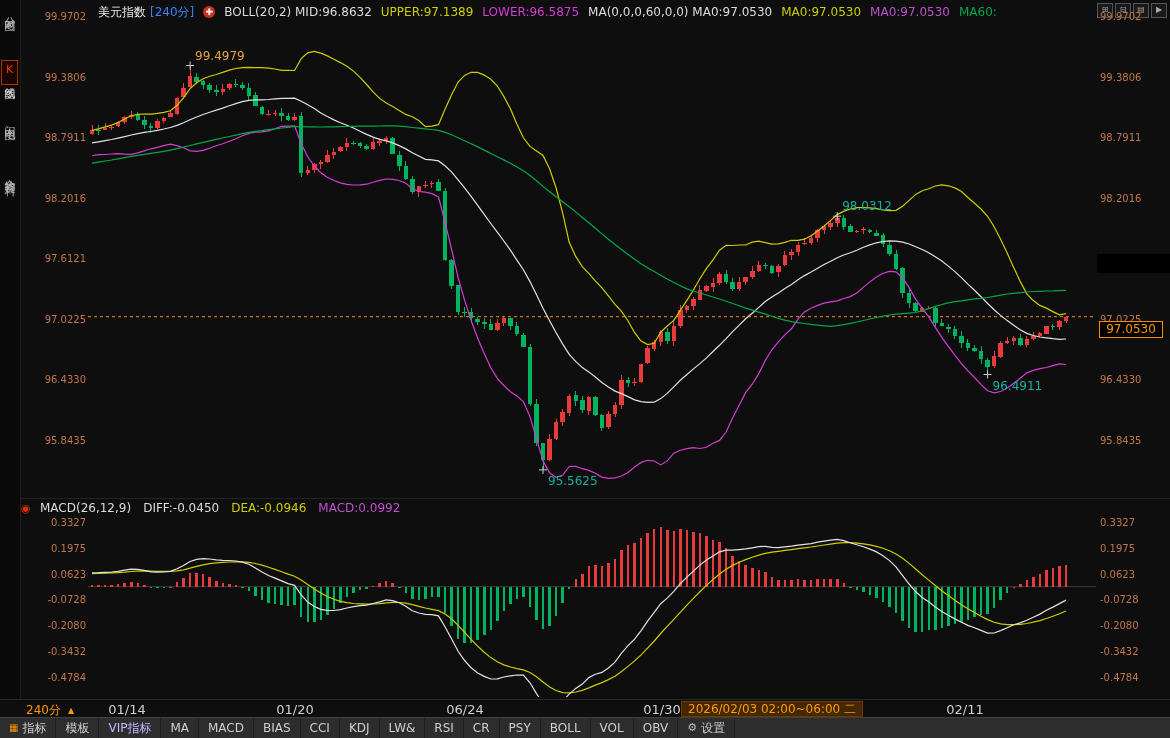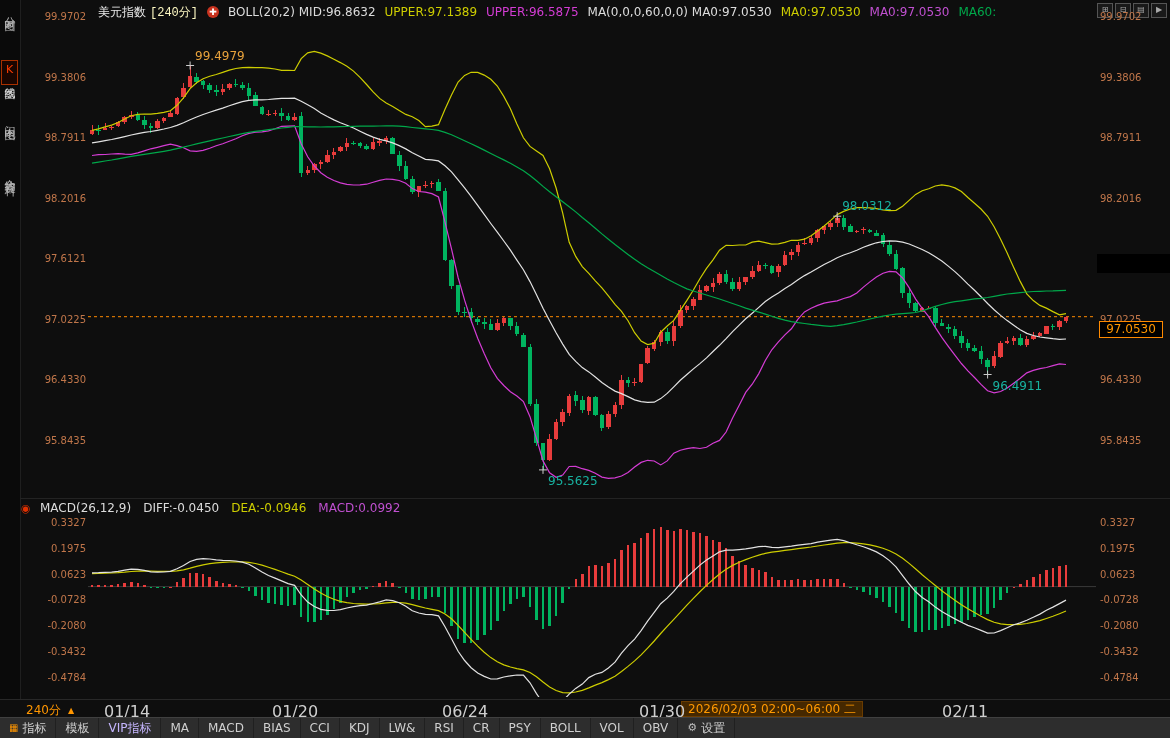--- a/index.html
+++ b/index.html
@@ -2,21 +2,21 @@
 <html><head>
 <meta charset="utf-8">
 <style>
   html,body{margin:0;padding:0;}
   body{width:1170px;height:738px;position:relative;overflow:hidden;background:#0e0e0e;
        font-family:"DejaVu Sans","Liberation Sans",sans-serif;}
   
   .hdr{position:absolute;left:20px;top:0;right:150px;height:24px;display:flex;align-items:center;
        gap:9px;font-size:12px;color:#dcdcdc;white-space:nowrap;padding-left:66px;}
   .hdr .title{color:#e8e8e8;margin-left:12px;}
-  .hdr .period{color:#fef9c3;margin-left:-5px;font-family:Liberation Mono, monospace;}
+  .hdr .period{color:#3b82f6;margin-left:-5px;}
   .hdr .yellow{color:#cdcd00;}
   .hdr .magenta{color:#d43cd4;}
   .hdr .purple{color:#c050d0;}
   .hdr .green{color:#00a84a;text-align:right;}
   .badge{display:inline-block;width:12px;height:12px;border-radius:50%;background:#c8321e;color:#fff;
          font-size:9px;line-height:12px;text-align:center;}
   #window-controls{position:absolute;right:3px;top:3px;display:flex;gap:2px;}
   .wc-btn{width:14px;height:13px;border:1px solid #555;background:#191919;color:#aaa;font-size:8px;
           line-height:12px;text-align:center;cursor:pointer;}
   
@@ -31,21 +31,21 @@
   .price-tag{position:absolute;left:1099px;width:62px;height:15px;line-height:15px;text-align:center;
              background:#000;border:1px solid #ff8a00;color:#ff9600;font-size:12px;z-index:5;}
   
   .sep{position:absolute;left:20px;right:0;border-top:1px solid #232323;height:0;}
   
   .macd-hdr{position:absolute;left:40px;top:501px;height:14px;display:flex;gap:12px;font-size:12px;color:#dcdcdc;white-space:nowrap;}
   .macd-hdr .yellow{color:#cdcd00;}
   .macd-hdr .purple{color:#c050d0;}
   
   #date-row{position:absolute;left:0;top:699px;width:1170px;height:18px;background:#0e0e0e;border-top:1px solid #282828;}
-  .date-label{position:absolute;top:2px;transform:translateX(-50%);font-size:16px;color:#cfcfcf;}
+  .date-label{position:absolute;top:2px;transform:translateX(-50%);font-size:13px;color:#cfcfcf;}
   .period-label{position:absolute;left:26px;top:2px;color:#ff9600;font-size:12px;display:flex;gap:7px;align-items:center;cursor:pointer;}
   .period-label .up-arrow{font-size:8px;}
   .hover-label{position:absolute;top:1px;transform:translateX(-50%);padding:0 6px;height:14px;line-height:14px;
                background:#452800;border:1px solid #6a3c00;color:#ff9900;font-size:12px;white-space:nowrap;}
   
   #toolbar{position:absolute;left:0;top:717px;width:1170px;height:21px;background:#2d2d2d;border-top:1px solid #404040;
            display:flex;box-sizing:border-box;}
   .tb-item{display:flex;align-items:center;gap:4px;padding:0 9px;font-size:12px;color:#cfcfcf;
            border-right:1px solid #202020;cursor:pointer;line-height:20px;}
   .tb-ico{color:#ff9600;font-size:10px;}
@@ -53,21 +53,21 @@
 </style>
 </head>
 <body>
 
 <div class="hdr">
   <span class="title">美元指数</span>
   <span class="period">[240分]</span>
   <span class="badge">✚</span>
   <span>BOLL(20,2) MID:96.8632</span>
   <span class="yellow">UPPER:97.1389</span>
-  <span class="magenta">UPPER:96.5875</span>
+  <span class="magenta">LOWER:96.5875</span>
   <span>MA(0,0,0,60,0,0) MA0:97.0530</span>
   <span class="yellow">MA0:97.0530</span>
   <span class="purple">MA0:97.0530</span>
   <span class="green">MA60:</span>
 </div>
 <div id="window-controls">
     <div class="wc-btn">⊞</div>
     <div class="wc-btn">⊟</div>
     <div class="wc-btn">▤</div>
     <div class="wc-btn">▶</div>

